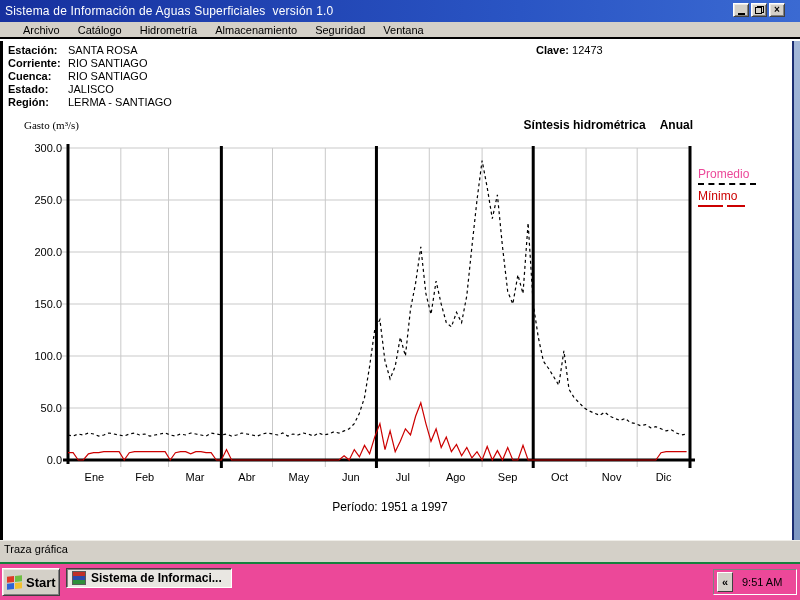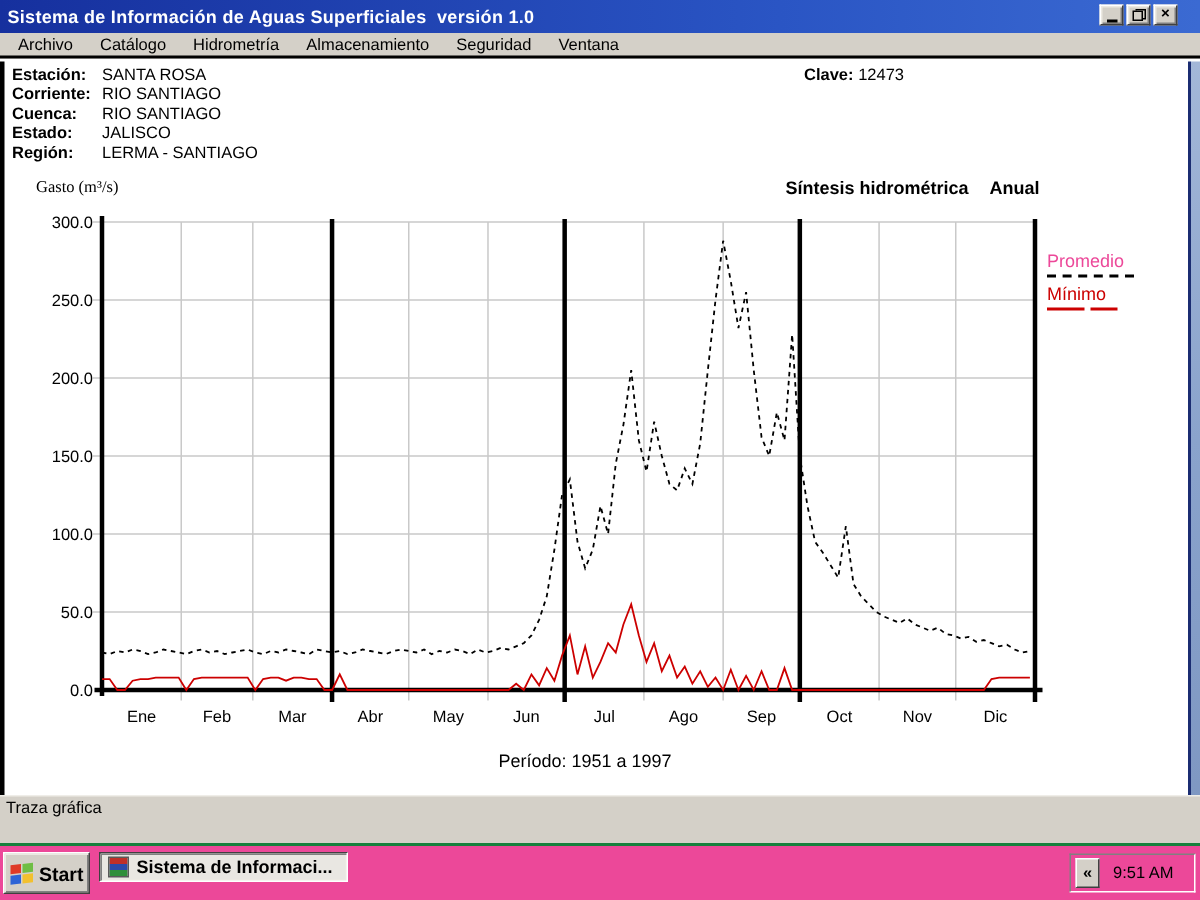--- a/index.html
+++ b/index.html
@@ -7,38 +7,38 @@
   .screen {
     position:relative; width:800px; height:600px; overflow:hidden;
     background:#fff; font-family:"Liberation Sans", sans-serif; color:#000;
   }
   
   .titlebar {
     position:absolute; top:0; left:0; right:0; height:22px;
     background:linear-gradient(90deg,#16309e 0%, #2a55c4 65%, #3b6ad2 100%);
     display:flex; align-items:center; padding-left:5px;
   }
-  .title-text { color:#fff; font-weight:bold; font-size:12px; letter-spacing:0.2px; white-space:pre; }
+  .title-text { color:#fff; font-weight:normal; font-size:12px; letter-spacing:0.2px; white-space:pre; }
   .win-buttons { position:absolute; right:15px; top:3px; display:flex; }
   .win-btn {
     width:16px; height:14px; background:#d4d0c8; margin-left:2px;
     border:1px solid; border-color:#ffffff #404040 #404040 #ffffff;
     box-shadow: inset 1px 1px 0 #ece9e2, inset -1px -1px 0 #808080;
     display:flex; align-items:center; justify-content:center;
     font-size:10px; font-weight:bold; line-height:1; color:#000;
   }
   .glyph-min { display:block; width:7px; height:2px; background:#000; margin-top:7px; }
   .glyph-restore { position:relative; width:9px; height:8px; }
   .glyph-restore::before { content:""; position:absolute; top:0; right:0; width:5px; height:5px; border:1px solid #000; }
   .glyph-restore::after  { content:""; position:absolute; bottom:0; left:0; width:5px; height:5px; border:1px solid #000; background:#d4d0c8; }
   
   .menubar {
     position:absolute; top:22px; left:0; right:0; height:17px;
     background:#d4d0c8; border-bottom:2px solid #000;
-    display:flex; align-items:center; font-size:11px; padding-left:3px;
+    display:flex; align-items:center; font-size:11px; padding-left:14px;
   }
   .menu-item { padding:1px 9px; white-space:nowrap; }
   
   .client {
     position:absolute; top:41px; left:0; right:0; bottom:55px;
     background:#fff; border-left:3px solid #000;
   }
   .right-border {
     position:absolute; top:41px; bottom:55px; right:0; width:8px;
     background:linear-gradient(180deg,#a3b7d8 0%, #8aa3cc 50%, #7e97c2 100%);
@@ -55,21 +55,21 @@
   .chart-title .gap { display:inline-block; width:14px; }
   .legend-promedio { position:absolute; top:167px; left:698px; font-size:12px; color:#ec4899; }
   .legend-promedio-line { position:absolute; top:183px; left:698px; width:58px; border-top:2px dashed #000; }
   .legend-minimo { position:absolute; top:189px; left:698px; font-size:12px; color:#cc0000; }
   .legend-minimo-line1 { position:absolute; top:205px; left:698px; width:25px; height:2px; background:#cc0000; }
   .legend-minimo-line2 { position:absolute; top:205px; left:727px; width:18px; height:2px; background:#cc0000; }
   .period-label { position:absolute; top:500px; left:290px; width:200px; text-align:center; font-size:12px; }
   #chart-svg { position:absolute; top:0; left:0; pointer-events:none; }
   
   .statusbar {
-    position:absolute; left:0; right:0; bottom:38px; height:32px;
+    position:absolute; left:0; right:0; bottom:38px; height:22px;
     background:#d4d0c8; border-top:1px solid #efede8;
     font-size:11px; line-height:16px; padding-left:4px;
   }
   
   .taskbar {
     position:absolute; left:0; right:0; bottom:0; height:38px;
     background:#ec4899; border-top:2px solid #15803d;
   }
   .start-button {
     position:absolute; left:2px; top:4px; width:58px; height:28px;

